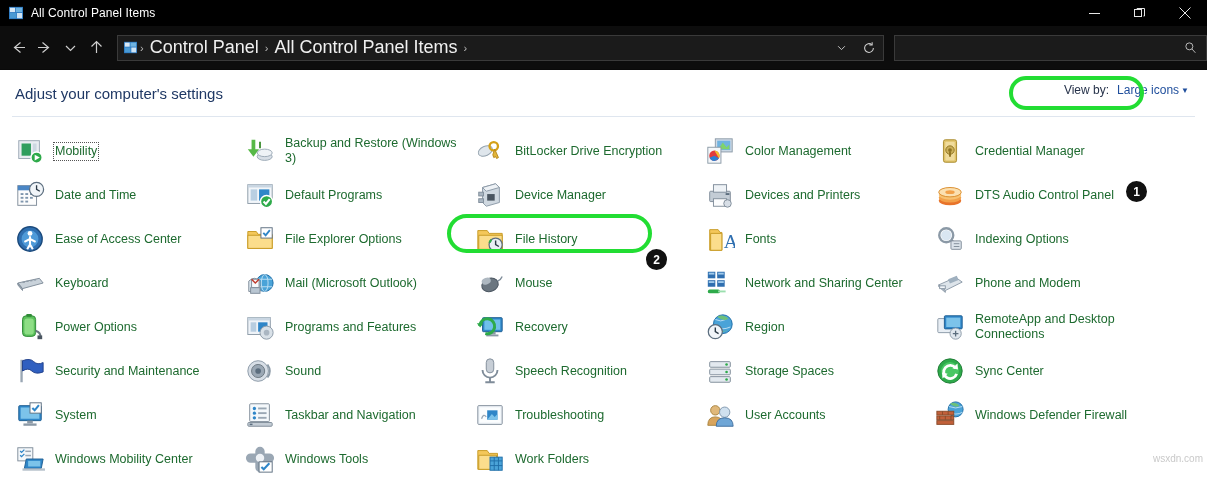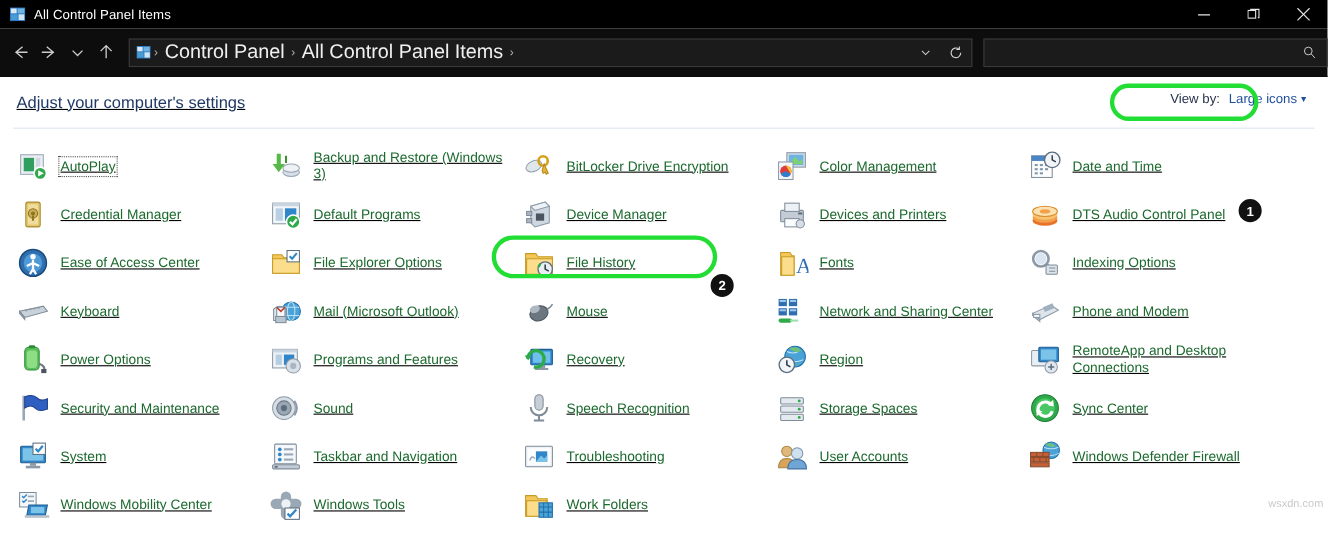--- a/index.html
+++ b/index.html
@@ -76,21 +76,21 @@
   .searchbox input {
     flex: 1; background: transparent; border: 0; outline: none;
     color: #e8e8e8; font-size: 12px;
     font-family: "Liberation Sans", sans-serif;
     padding-left: 8px;
   }
   .searchbox input::placeholder { color: #6c6c6c; }
   .search-ico { padding-right: 9px; display: flex; color: #c9c9c9; }
 
   
-  .content { position: relative; background: #ffffff; height: 396px; text-decoration: underline; }
+  .content { position: relative; background: #ffffff; height: 396px; }
 
   .headline-row {
     height: 46px; display: flex; align-items: center;
     position: relative;
   }
   .headline {
     margin-left: 15px;
     color: #1f3864; font-size: 15px;
   }
   .viewby {
@@ -273,21 +273,21 @@
       <div class="cpitem">
         <span class="cpicon">
           <svg width="30" height="30" viewBox="0 0 32 32">
             <rect x="4" y="5" width="22" height="19" fill="#e9edf2" stroke="#9aa7b4"></rect>
             <rect x="7" y="8" width="10" height="13" fill="#2f9e5e"></rect>
             <rect x="19" y="8" width="4" height="13" fill="#cdd8e2"></rect>
             <circle cx="23" cy="23" r="6" fill="#2eaa4a" stroke="#fff" stroke-width="1.5"></circle>
             <path d="M21 20 L26.5 23 L21 26 Z" fill="#fff"></path>
           </svg>
         </span>
-        <span class="cplabel focused">AutoPlay</span>
+        <span class="cplabel focused">Mobility</span>
       </div>
       <div class="cpitem">
         <span class="cpicon">
           <svg width="30" height="30" viewBox="0 0 32 32">
             <path d="M7 4 L7 14 L3 14 L9 22 L15 14 L11 14 L11 4 Z" fill="#57b947"></path>
             <path d="M16 6 L16 13" stroke="#3f8f33" stroke-width="2"></path>
             <ellipse cx="21" cy="22" rx="8" ry="4" fill="#d7dee6" stroke="#9aa7b4"></ellipse>
             <ellipse cx="21" cy="18" rx="8" ry="4" fill="#eef2f6" stroke="#9aa7b4"></ellipse>
           </svg>
         </span>
@@ -309,20 +309,32 @@
             <rect x="11" y="3" width="18" height="14" fill="#cfdae6" stroke="#8b99a6"></rect>
             <path d="M13 5 h14 v10 h-14z" fill="#6fb3e0"></path>
             <path d="M14 14 l5-7 4 5 3-3 v5z" fill="#7fd36b"></path>
             <rect x="3" y="12" width="14" height="17" fill="#f4f7fa" stroke="#8b99a6"></rect>
             <circle cx="10" cy="21" r="5.5" fill="#e23b3b"></circle>
             <path d="M10 15.5 A5.5 5.5 0 0 1 14.9 23.7 Z" fill="#f2c12e"></path>
             <path d="M10 21 L4.9 23.2 A5.5 5.5 0 0 0 14.9 23.7 Z" fill="#2f7fd1"></path>
           </svg>
         </span>
         <span class="cplabel">Color Management</span>
+      </div>
+      <div class="cpitem">
+        <span class="cpicon">
+          <svg width="30" height="30" viewBox="0 0 32 32">
+            <rect x="9" y="4" width="14" height="24" rx="2" fill="#e0c36a" stroke="#a98b2e"></rect>
+            <rect x="11" y="6" width="10" height="20" rx="1" fill="#f0dc9c"></rect>
+            <circle cx="16" cy="15" r="4.5" fill="#cbb05a" stroke="#8f7422"></circle>
+            <circle cx="16" cy="15" r="2" fill="#8f7422"></circle>
+            <path d="M15 17 h2 v5 h-2z" fill="#8f7422"></path>
+          </svg>
+        </span>
+        <span class="cplabel">Credential Manager</span>
       </div>
       <div class="cpitem">
         <span class="cpicon">
           <svg width="30" height="30" viewBox="0 0 32 32">
             <rect x="3" y="6" width="20" height="21" fill="#fdfdfd" stroke="#7f8c99"></rect>
             <rect x="3" y="6" width="20" height="5" fill="#4a86c5"></rect>
             <g fill="#7f96ad">
               <rect x="6" y="14" width="3" height="2"></rect>
               <rect x="11" y="14" width="3" height="2"></rect>
               <rect x="16" y="14" width="3" height="2"></rect>
@@ -334,32 +346,20 @@
             </g>
             <circle cx="23" cy="10" r="7.5" fill="#f1f5f9" stroke="#5b6d7e" stroke-width="1.3"></circle>
             <path d="M23 5.5 V10 L26.5 12" stroke="#2c3a47" stroke-width="1.4" fill="none"></path>
           </svg>
         </span>
         <span class="cplabel">Date and Time</span>
       </div>
       <div class="cpitem">
         <span class="cpicon">
           <svg width="30" height="30" viewBox="0 0 32 32">
-            <rect x="9" y="4" width="14" height="24" rx="2" fill="#e0c36a" stroke="#a98b2e"></rect>
-            <rect x="11" y="6" width="10" height="20" rx="1" fill="#f0dc9c"></rect>
-            <circle cx="16" cy="15" r="4.5" fill="#cbb05a" stroke="#8f7422"></circle>
-            <circle cx="16" cy="15" r="2" fill="#8f7422"></circle>
-            <path d="M15 17 h2 v5 h-2z" fill="#8f7422"></path>
-          </svg>
-        </span>
-        <span class="cplabel">Credential Manager</span>
-      </div>
-      <div class="cpitem">
-        <span class="cpicon">
-          <svg width="30" height="30" viewBox="0 0 32 32">
             <rect x="3" y="5" width="26" height="20" fill="#f2f6fa" stroke="#8b99a6"></rect>
             <rect x="3" y="5" width="26" height="3" fill="#c9d6e2"></rect>
             <rect x="6" y="10" width="7" height="12" fill="#b9cfe2"></rect>
             <rect x="15" y="10" width="11" height="12" fill="#2f86c8"></rect>
             <circle cx="23" cy="23" r="6.5" fill="#2eaa4a" stroke="#fff" stroke-width="1.5"></circle>
             <path d="M19.8 23 L22.3 25.6 L26.4 20.5" stroke="#fff" stroke-width="2.2" fill="none"></path>
           </svg>
         </span>
         <span class="cplabel">Default Programs</span>
       </div>

